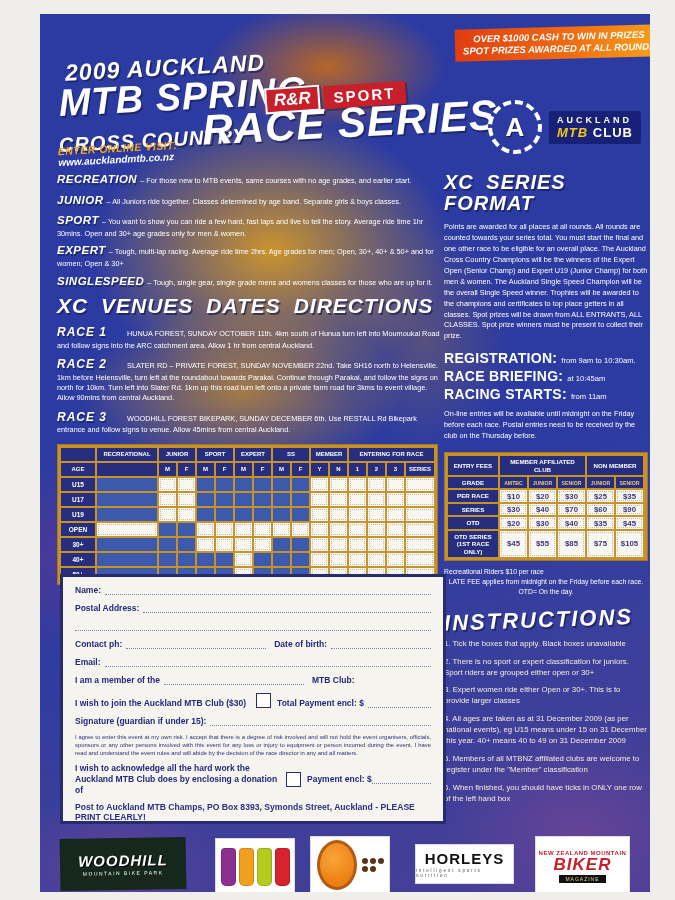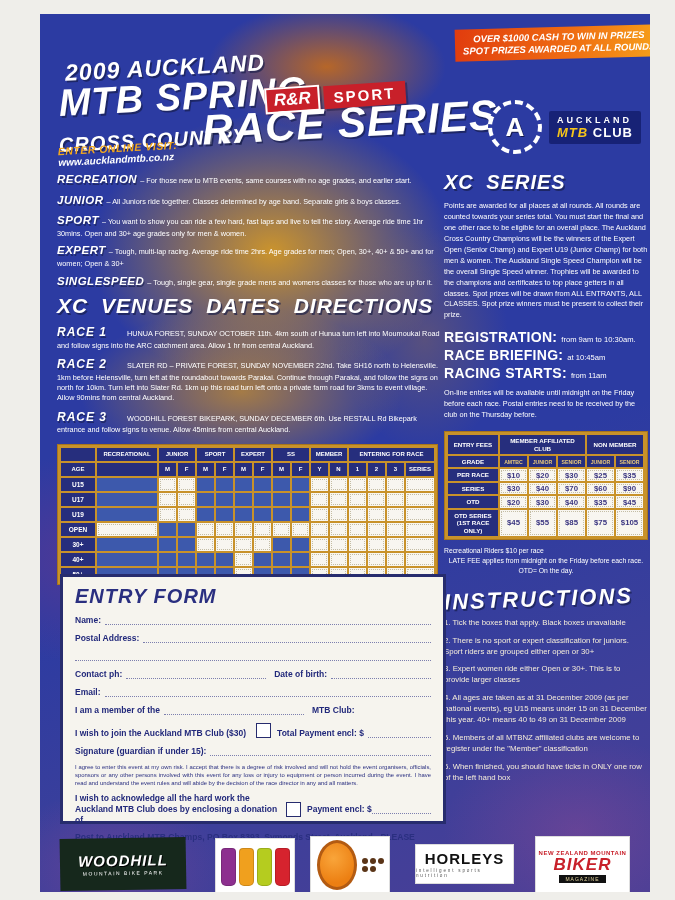--- a/index.html
+++ b/index.html
@@ -306,20 +306,21 @@
         <div class="on"></div>
         <div class="on"></div>
         <div class="on"></div>
         <div class="on"></div>
       </div>
   </div>
 
   <div class="rightcol">
     <div class="hw fmt-head">
       <div>XC SERIES</div>
+      <div>FORMAT</div>
     </div>
     <div class="fmt-body">Points are awarded for all places at all rounds. All rounds are counted towards your series total. You must start the final and one other race to be eligible for an overall place. The Auckland Cross Country Champions will be the winners of the Expert Open (Senior Champ) and Expert U19 (Junior Champ) for both men &amp; women. The Auckland Single Speed Champion will be the overall Single Speed winner. Trophies will be awarded to the champions and certificates to top place getters in all classes. Spot prizes will be drawn from ALL ENTRANTS, ALL CLASSES. Spot prize winners must be present to collect their prize.</div>
     <div>
         <div class="sched"><b>REGISTRATION:</b><span>from 9am to 10:30am.</span></div>
         <div class="sched"><b>RACE BRIEFING:</b><span>at 10:45am</span></div>
         <div class="sched"><b>RACING STARTS:</b><span>from 11am</span></div>
       </div>
     <div class="online-note">On-line entries will be available until midnight on the Friday before each race. Postal entries need to be received by the club on the Thursday before.</div>
     <div class="fgrid">
         <div class="fh">ENTRY FEES</div>
@@ -363,21 +364,20 @@
         <div class="instr-item">1. Tick the boxes that apply. Black boxes unavailable</div>
         <div class="instr-item">2. There is no sport or expert classification for juniors. Sport riders are grouped either open or 30+</div>
         <div class="instr-item">3. Expert women ride either Open or 30+. This is to provide larger classes</div>
         <div class="instr-item">4. All ages are taken as at 31 December 2009 (as per national events), eg U15 means under 15 on 31 December this year. 40+ means 40 to 49 on 31 December 2009</div>
         <div class="instr-item">5. Members of all MTBNZ affiliated clubs are welcome to register under the "Member" classification</div>
         <div class="instr-item">6. When finished, you should have ticks in ONLY one row of the left hand box</div>
       </div>
   </div>
 
   <div class="form">
-    <div class="form-title">ENTRY FORM</div>
     <div class="frow">
       <span class="lbl">Name:</span>
       <span class="dots"></span>
     </div>
     <div class="frow">
       <span class="lbl">Postal Address:</span>
       <span class="dots"></span>
     </div>
     <div class="frow">
         <span class="dots"></span>

